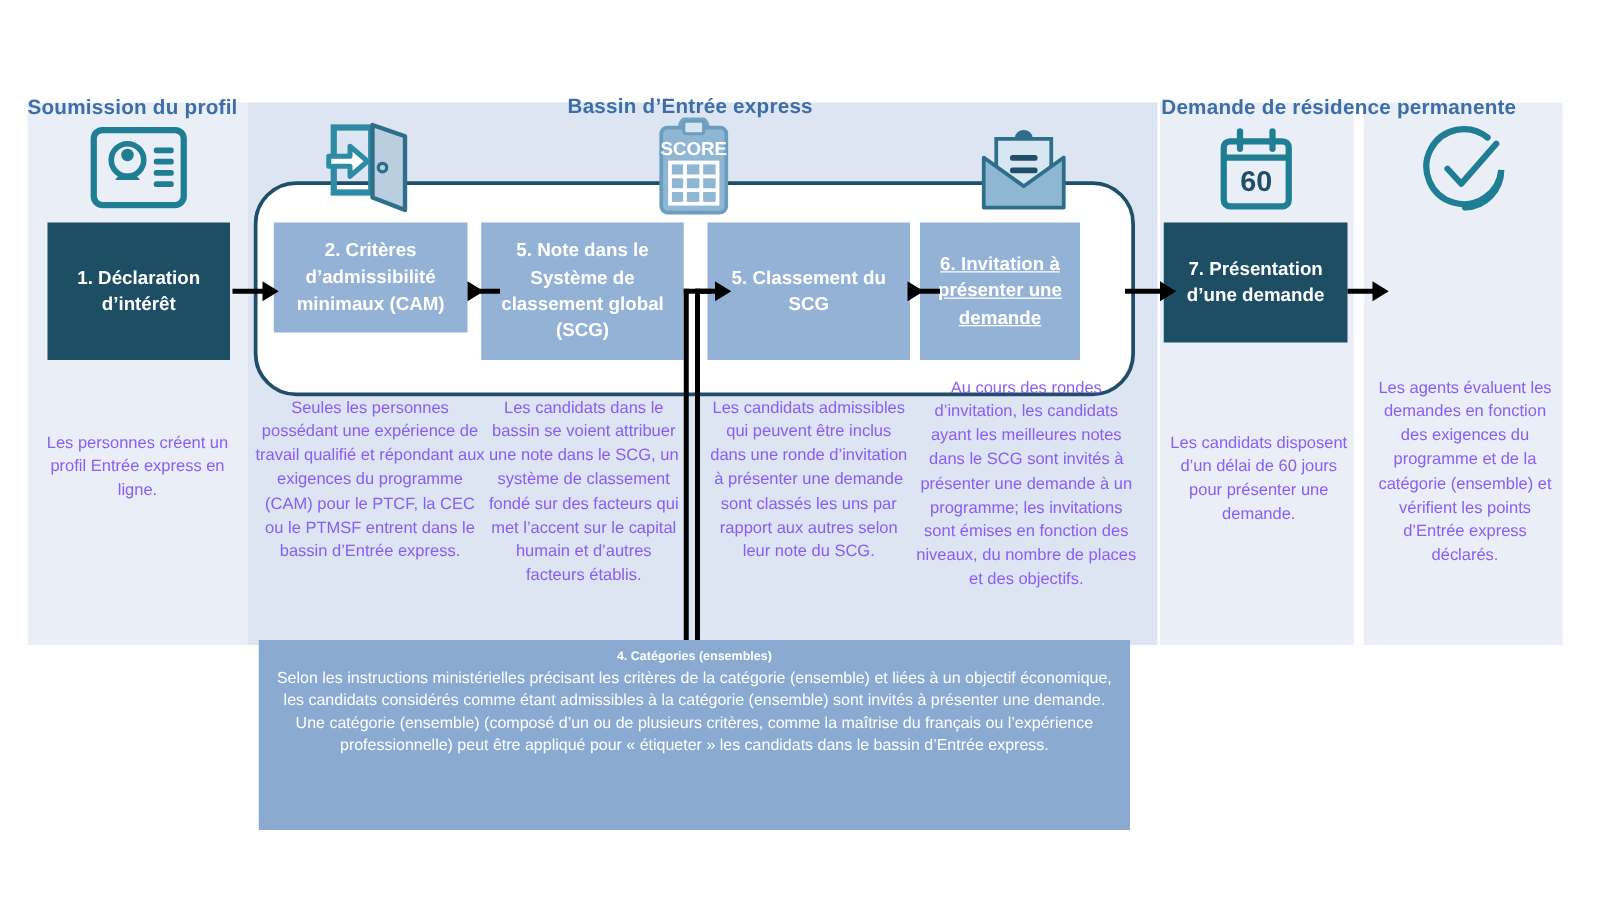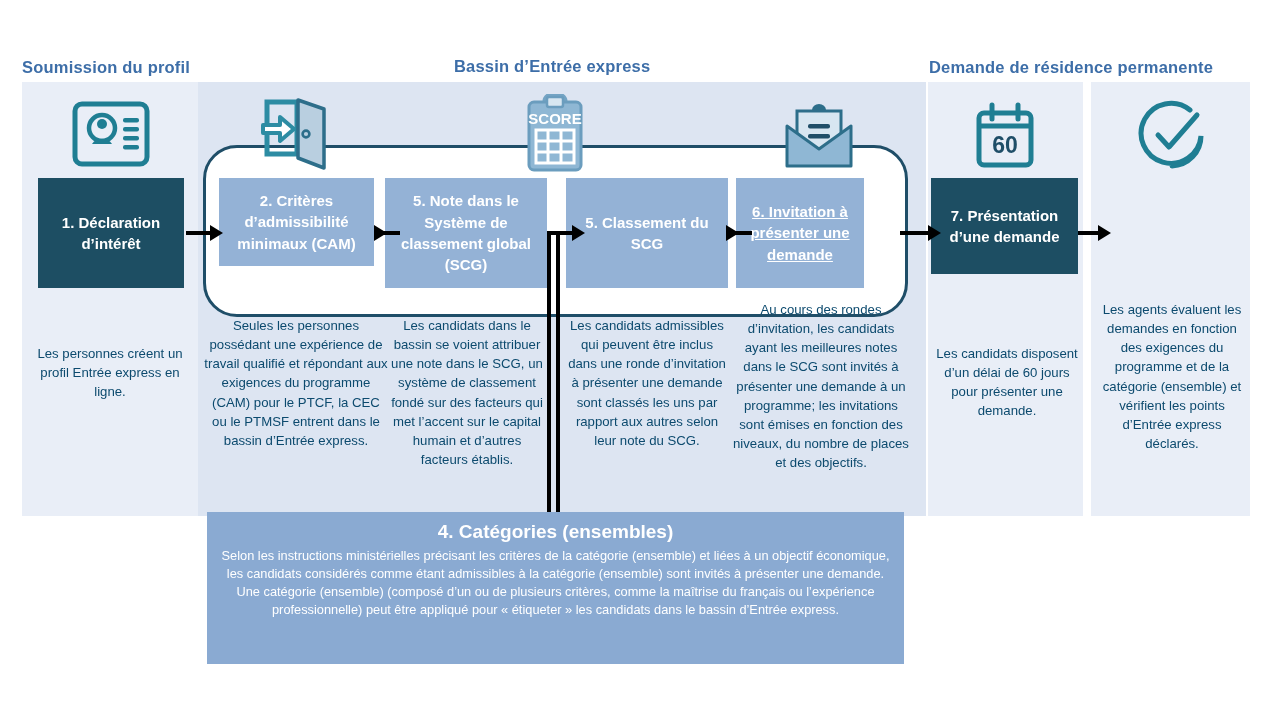--- a/index.html
+++ b/index.html
@@ -12,20 +12,21 @@
   #stage { position: relative; width: 1280px; height: 720px; }
 
   
   .phase-title {
     position: absolute;
     color: #3d6ea8;
     font-weight: bold;
     font-size: 16.5px;
     letter-spacing: .2px;
     white-space: nowrap;
+    margin-top: 19px;
   }
   #phase-title-1 { left: 22px;  top: 58px; }
   #phase-title-2 { left: 454px; top: 57px; }
   #phase-title-3 { left: 929px; top: 58px; }
 
   
   .band {
     position: absolute;
     top: 82px;
     background: #e9eef7;
@@ -76,21 +77,21 @@
   #step-3 { left: 385px; top: 178px; width: 162px; height: 110px; }
   #step-5 { left: 566px; top: 178px; width: 162px; height: 110px; }
   #step-6 { left: 736px; top: 178px; width: 128px; height: 110px; text-decoration: underline; }
   #step-7 { left: 931px; top: 178px; width: 147px; height: 96px; }
   #step-8 { left: 1100px;top: 178px; width: 143px; height: 110px; }
 
   
   .desc {
     position: absolute;
     text-align: center;
-    color: #0c4a6e;
+    color: #8b5cf6;
     font-size: 13.2px;
     line-height: 1.45;
   }
   #desc-1 { left: 30px;  top: 344px; width: 160px; }
   #desc-2 { left: 203px; top: 316px; width: 186px; }
   #desc-3 { left: 388px; top: 316px; width: 158px; }
   #desc-5 { left: 568px; top: 316px; width: 158px; }
   #desc-6 { left: 731px; top: 300px; width: 180px; }
   #desc-7 { left: 934px; top: 344px; width: 146px; }
   #desc-8 { left: 1098px;top: 300px; width: 148px; }
@@ -100,21 +101,21 @@
     position: absolute;
     left: 207px; top: 512px;
     width: 697px; height: 152px;
     background: #8aaad2;
     color: #ffffff;
     text-align: center;
     padding: 6px 6px 4px 6px;
   }
   #category-title {
     font-weight: bold;
-    font-size: 19px;
+    font-size: 10px;
     line-height: 1.5;
   }
   .category-para {
     font-size: 12.8px;
     line-height: 1.42;
   }
 
   
   .conn { position: absolute; }
   .hline { position: absolute; background: #000; height: 4px; }

